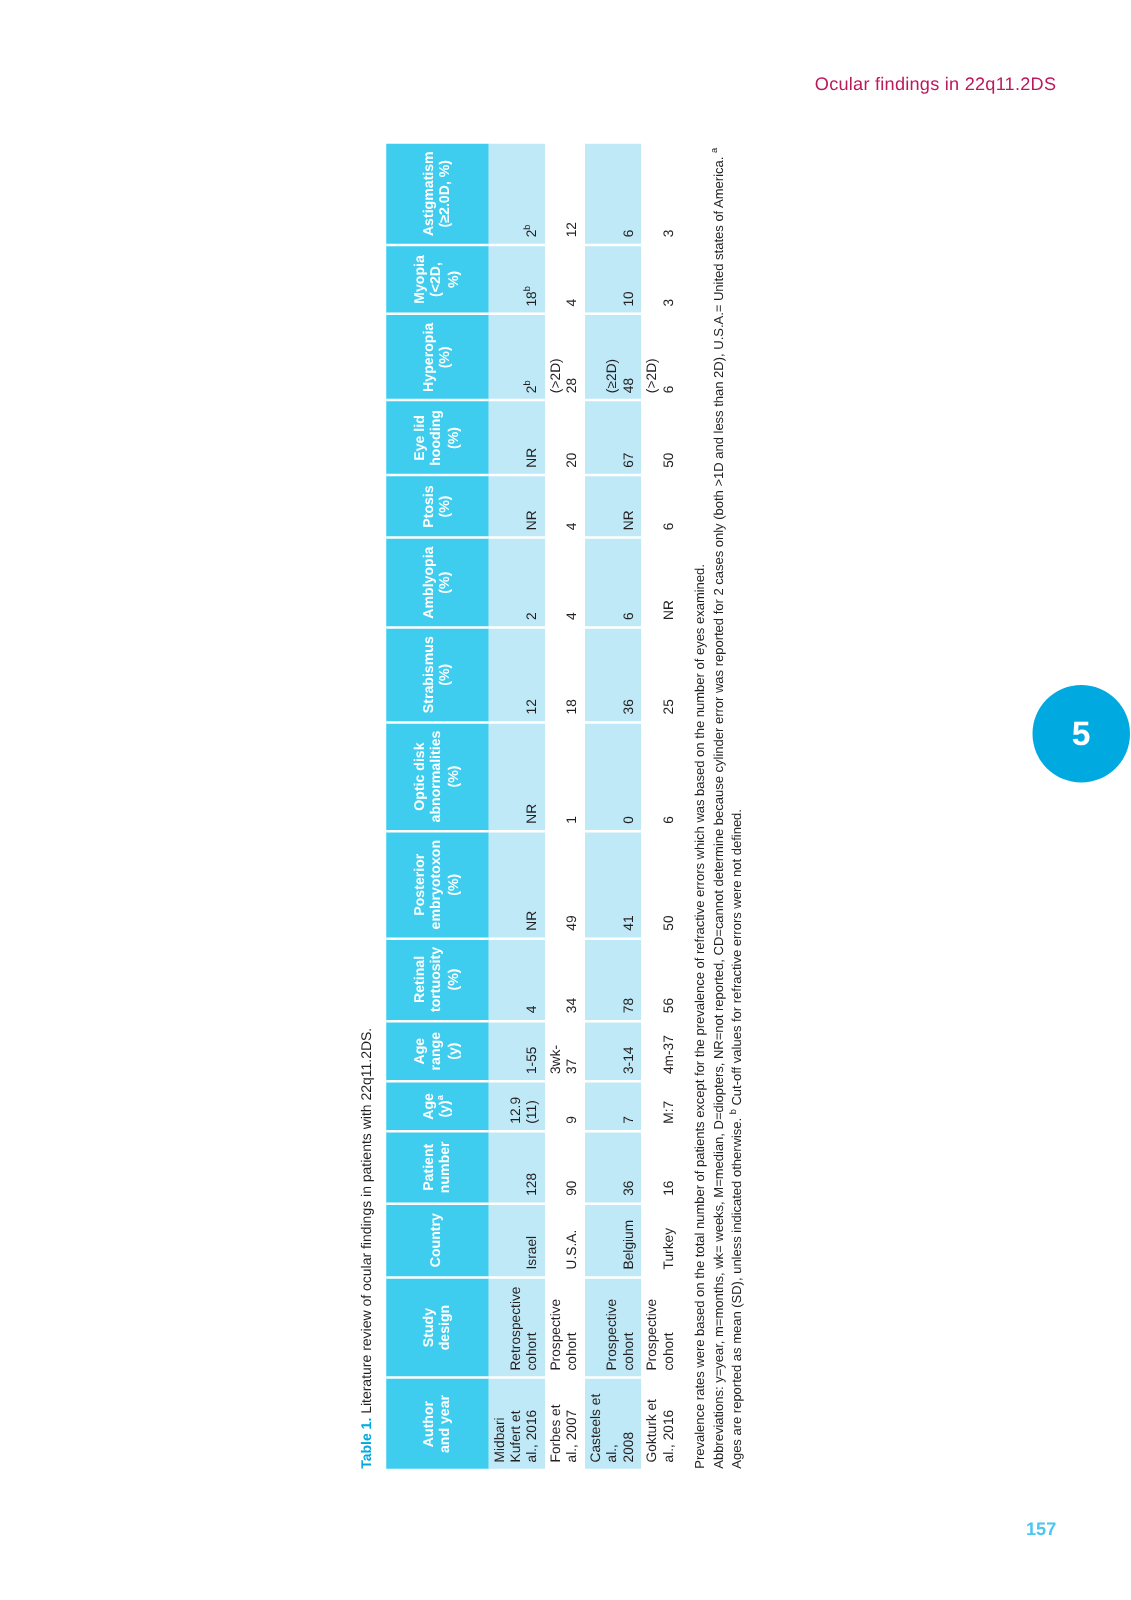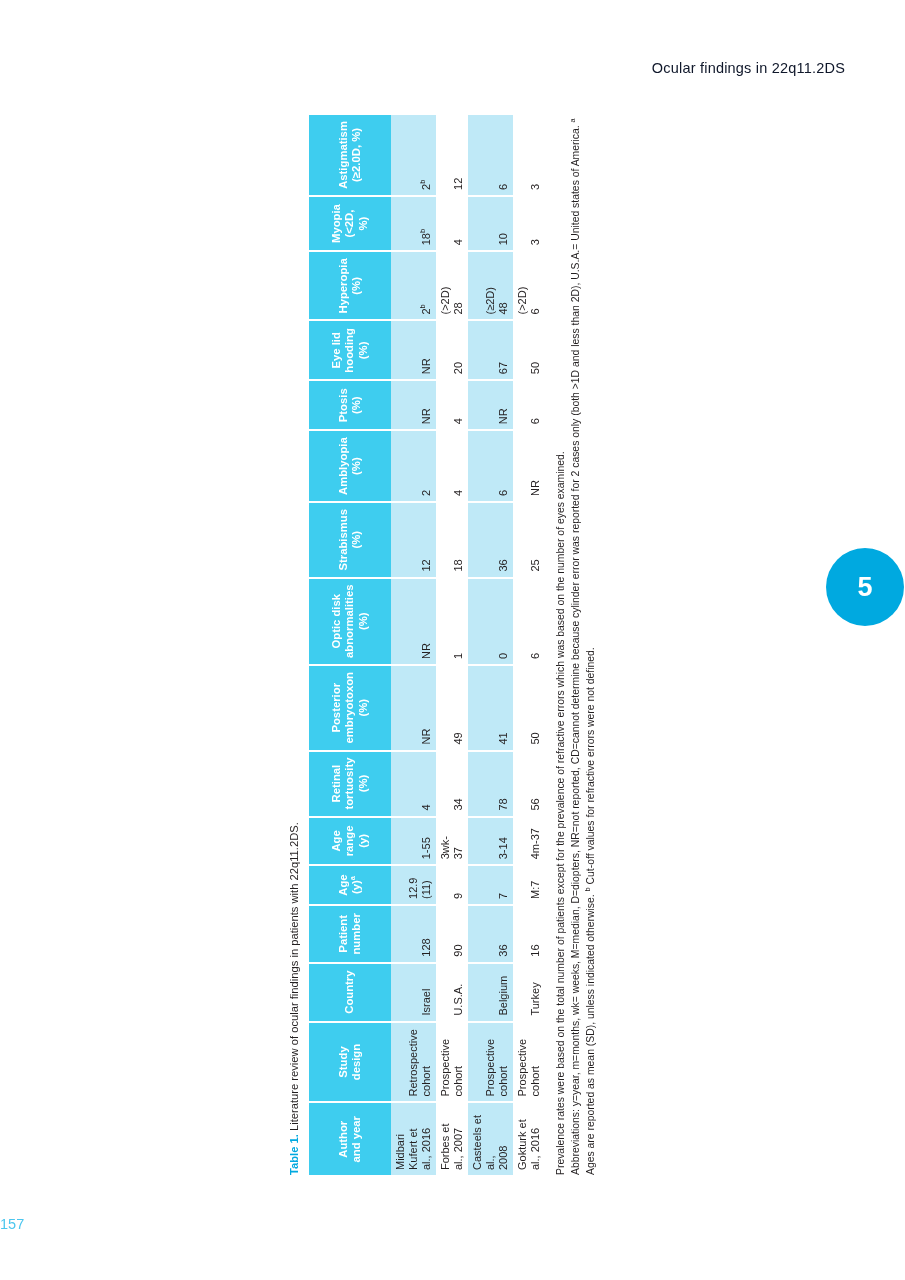--- a/index.html
+++ b/index.html
@@ -9,21 +9,21 @@
     font-family:"Liberation Sans",sans-serif;
     position:relative;
     overflow:hidden;
     color:#231f20;
   }
   
   .running-head{
     position:absolute;
     top:60px;right:60px;
     font-size:14.5px;
-    color:#0f172a;
+    color:#be185d;
     letter-spacing:0.2px;
     white-space:nowrap;
   }
   
   .chapter-tab{
     position:absolute;
     left:826px;top:548px;
     width:78px;height:78px;
     border-radius:50%;
     background:#00a9e0;
@@ -33,23 +33,24 @@
     color:#ffffff;
     font-size:27px;
     font-weight:700;
     line-height:1;
   }
   
   .folio{
     position:absolute;
     left:0;right:60px;
     bottom:48px;
-    text-align:left;
+    text-align:right;
     font-size:14.5px;
     color:#4cc6ee;
+    font-weight:bold;
   }
   
   
   .rot-stage{
     position:absolute;
     left:452px;           
     top:645px;            
     width:1060px;
     height:330px;
     margin-left:-530px;

